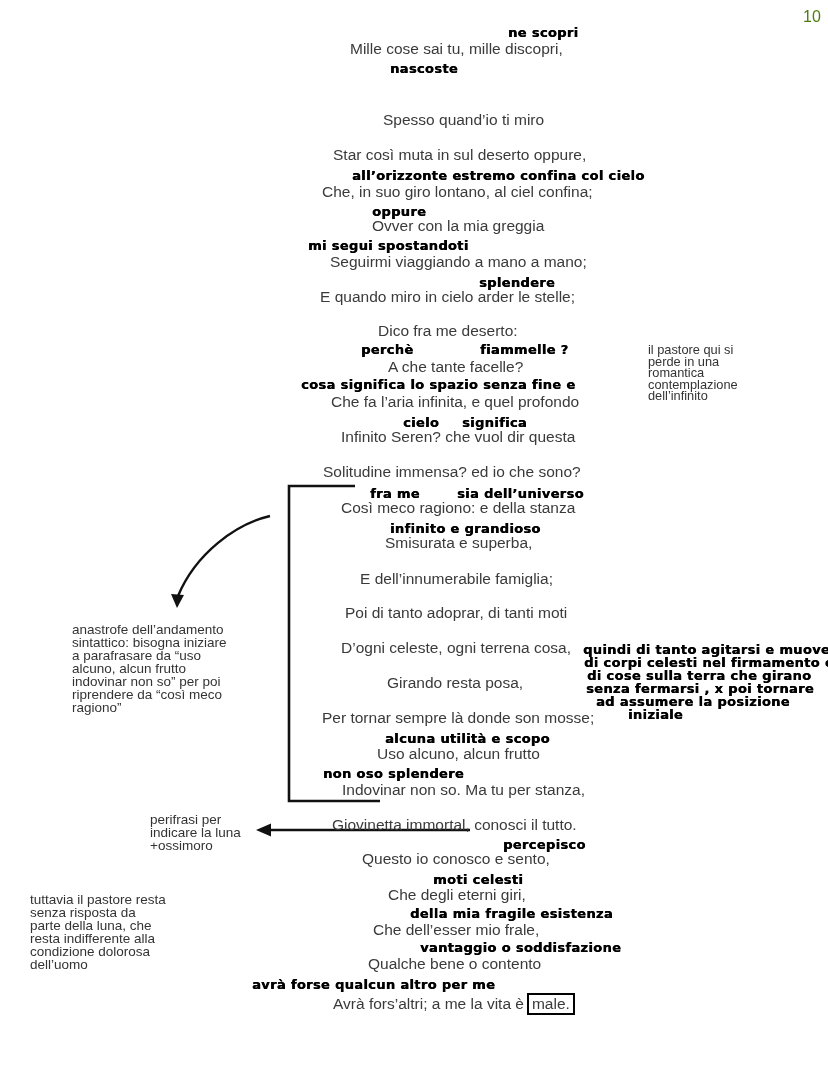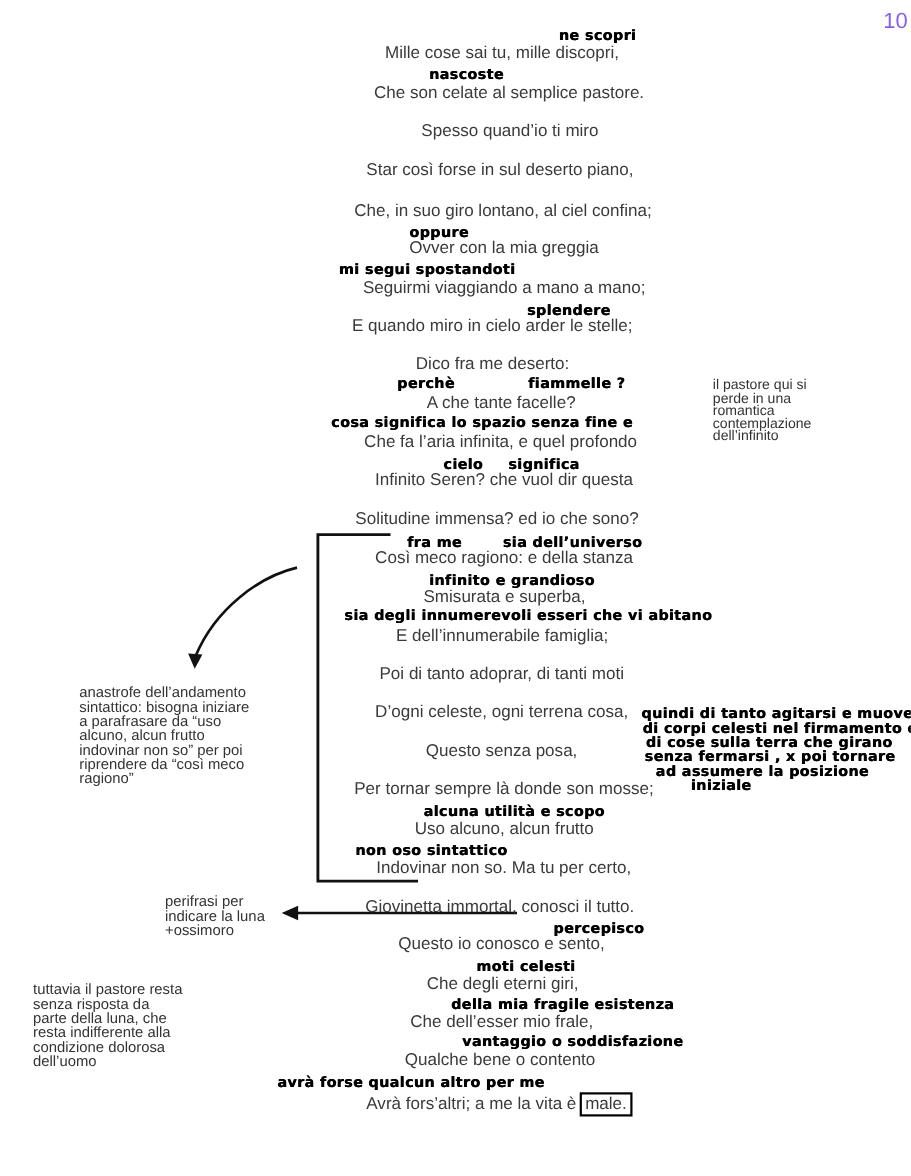--- a/index.html
+++ b/index.html
@@ -1,18 +1,18 @@
 <!DOCTYPE html>
 <html><head>
 <meta charset="utf-8">
 <style>
   html,body{margin:0;padding:0;background:#fff;}
   .page{position:relative;width:828px;height:1069px;background:#ffffff;overflow:hidden;
         font-family:"Liberation Sans",sans-serif;}
-  .pagenum{position:absolute;top:8px;left:803px;font-size:20px;color:#8b5cf6;}
+  .pagenum{position:absolute;top:8px;left:803px;font-size:16px;color:#4d7c0f;}
   
   .pl{position:absolute;font-size:15.5px;color:#3a3a3a;white-space:nowrap;}
   
   .hw{position:absolute;font-family:"DejaVu Sans",sans-serif;font-weight:700;font-size:13px;
       color:#000;white-space:nowrap;letter-spacing:0.35px;text-shadow:0.45px 0 #000;}
   
   .note{position:absolute;font-size:13.5px;line-height:13px;color:#333;white-space:pre-line;}
   .boxed{display:inline-block;border:2px solid #000;padding:0 3px 1px 3px;margin-left:3px;line-height:17px;}
   svg.overlay{position:absolute;left:0;top:0;pointer-events:none;}
 </style>
@@ -26,69 +26,68 @@
   <svg class="overlay" width="828" height="1069" viewBox="0 0 828 1069">
     <path d="M355,486 L289,486 L289,801 L380,801" fill="none" stroke="#111" stroke-width="2.6"></path>
     <path d="M270,516 C236,524 196,553 178,596" fill="none" stroke="#111" stroke-width="2.4"></path>
     <path d="M177,608 L171,594 L184,595 Z" fill="#111"></path>
     <line x1="470" y1="830" x2="262" y2="830" stroke="#111" stroke-width="2.4"></line>
     <path d="M256,830 L271,823.5 L271,836.5 Z" fill="#111"></path>
   </svg>
 
   <span class="hw" style="left:508px;top:25px">ne scopri</span>
   <span class="hw" style="left:390px;top:61px">nascoste</span>
+  <span class="hw" style="left:352px;top:168px">all’orizzonte estremo confina col cielo</span>
   <span class="hw" style="left:372px;top:204px">oppure</span>
   <span class="hw" style="left:308px;top:238px">mi segui spostandoti</span>
   <span class="hw" style="left:479px;top:275px">splendere</span>
   <span class="hw" style="left:361px;top:342px">perchè</span>
   <span class="hw" style="left:480px;top:342px">fiammelle ?</span>
   <span class="hw" style="left:301px;top:377px">cosa significa lo spazio senza fine e</span>
   <span class="hw" style="left:403px;top:415px">cielo</span>
   <span class="hw" style="left:462px;top:415px">significa</span>
   <span class="hw" style="left:370px;top:486px">fra me</span>
   <span class="hw" style="left:457px;top:486px">sia dell’universo</span>
   <span class="hw" style="left:390px;top:521px">infinito e grandioso</span>
-  <span class="hw" style="left:313px;top:553px">sia degli innumerevoli esseri che vi abitano</span>
   <span class="hw" style="left:385px;top:731px">alcuna utilità e scopo</span>
-  <span class="hw" style="left:323px;top:766px">non oso sintattico</span>
+  <span class="hw" style="left:323px;top:766px">non oso splendere</span>
   <span class="hw" style="left:503px;top:837px">percepisco</span>
   <span class="hw" style="left:433px;top:872px">moti celesti</span>
   <span class="hw" style="left:410px;top:906px">della mia fragile esistenza</span>
   <span class="hw" style="left:420px;top:940px">vantaggio o soddisfazione</span>
   <span class="hw" style="left:252px;top:977px">avrà forse qualcun altro per me</span>
 
   <span class="hw" style="left:583px;top:642px">quindi di tanto agitarsi e muoversi</span>
   <span class="hw" style="left:584px;top:655px">di corpi celesti nel firmamento e</span>
   <span class="hw" style="left:587px;top:668px">di cose sulla terra che girano</span>
   <span class="hw" style="left:586px;top:681px">senza fermarsi , x poi tornare</span>
   <span class="hw" style="left:596px;top:694px">ad assumere la posizione</span>
   <span class="hw" style="left:628px;top:707px">iniziale</span>
 
   <div class="pl" style="left:350px;top:40px">Mille cose sai tu, mille discopri,</div>
-  <div class="pl" style="left:340px;top:76px">Che son celate al semplice pastore.</div>
   <div class="pl" style="left:383px;top:111px">Spesso quand’io ti miro</div>
-  <div class="pl" style="left:333px;top:146px">Star così forse in sul deserto piano,</div>
+  <div class="pl" style="left:333px;top:146px">Star così muta in sul deserto oppure,</div>
   <div class="pl" style="left:322px;top:183px">Che, in suo giro lontano, al ciel confina;</div>
   <div class="pl" style="left:372px;top:217px">Ovver con la mia greggia</div>
   <div class="pl" style="left:330px;top:253px">Seguirmi viaggiando a mano a mano;</div>
   <div class="pl" style="left:320px;top:288px">E quando miro in cielo arder le stelle;</div>
   <div class="pl" style="left:378px;top:322px">Dico fra me deserto:</div>
   <div class="pl" style="left:388px;top:358px">A che tante facelle?</div>
   <div class="pl" style="left:331px;top:393px">Che fa l’aria infinita, e quel profondo</div>
   <div class="pl" style="left:341px;top:428px">Infinito Seren? che vuol dir questa</div>
   <div class="pl" style="left:341px;top:499px">Così meco ragiono: e della stanza</div>
   <div class="pl" style="left:323px;top:463px">Solitudine immensa? ed io che sono?</div>
   <div class="pl" style="left:385px;top:534px">Smisurata e superba,</div>
   <div class="pl" style="left:360px;top:570px">E dell’innumerabile famiglia;</div>
   <div class="pl" style="left:345px;top:604px">Poi di tanto adoprar, di tanti moti</div>
   <div class="pl" style="left:341px;top:639px">D’ogni celeste, ogni terrena cosa,</div>
-  <div class="pl" style="left:387px;top:674px">Questo senza posa,</div>
+  <div class="pl" style="left:387px;top:674px">Girando resta posa,</div>
   <div class="pl" style="left:322px;top:709px">Per tornar sempre là donde son mosse;</div>
   <div class="pl" style="left:377px;top:745px">Uso alcuno, alcun frutto</div>
-  <div class="pl" style="left:342px;top:781px">Indovinar non so. Ma tu per certo,</div>
+  <div class="pl" style="left:342px;top:781px">Indovinar non so. Ma tu per stanza,</div>
   <div class="pl" style="left:332px;top:816px"><span>Giovinetta immortal</span><span>, conosci il tutto.</span></div>
   <div class="pl" style="left:362px;top:850px">Questo io conosco e sento,</div>
   <div class="pl" style="left:388px;top:886px">Che degli eterni giri,</div>
   <div class="pl" style="left:373px;top:921px">Che dell’esser mio frale,</div>
   <div class="pl" style="left:368px;top:955px">Qualche bene o contento</div>
   <div class="pl" style="left:333px;top:993px"><span>Avrà fors’altri; a me la vita è</span><span class="boxed">male.</span></div>
 
   <div class="note" style="left:648px;top:344px;width:120px;line-height:11.5px;font-size:12.8px">il pastore qui si
 perde in una
 romantica

